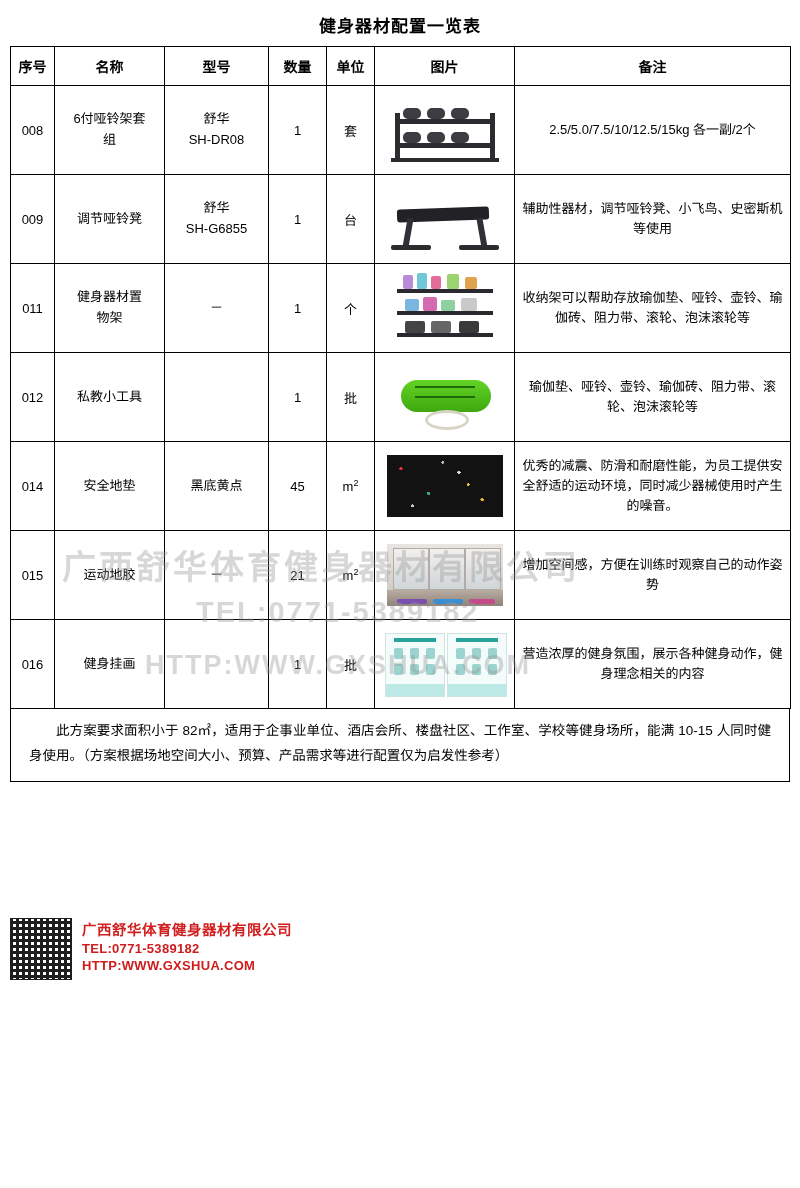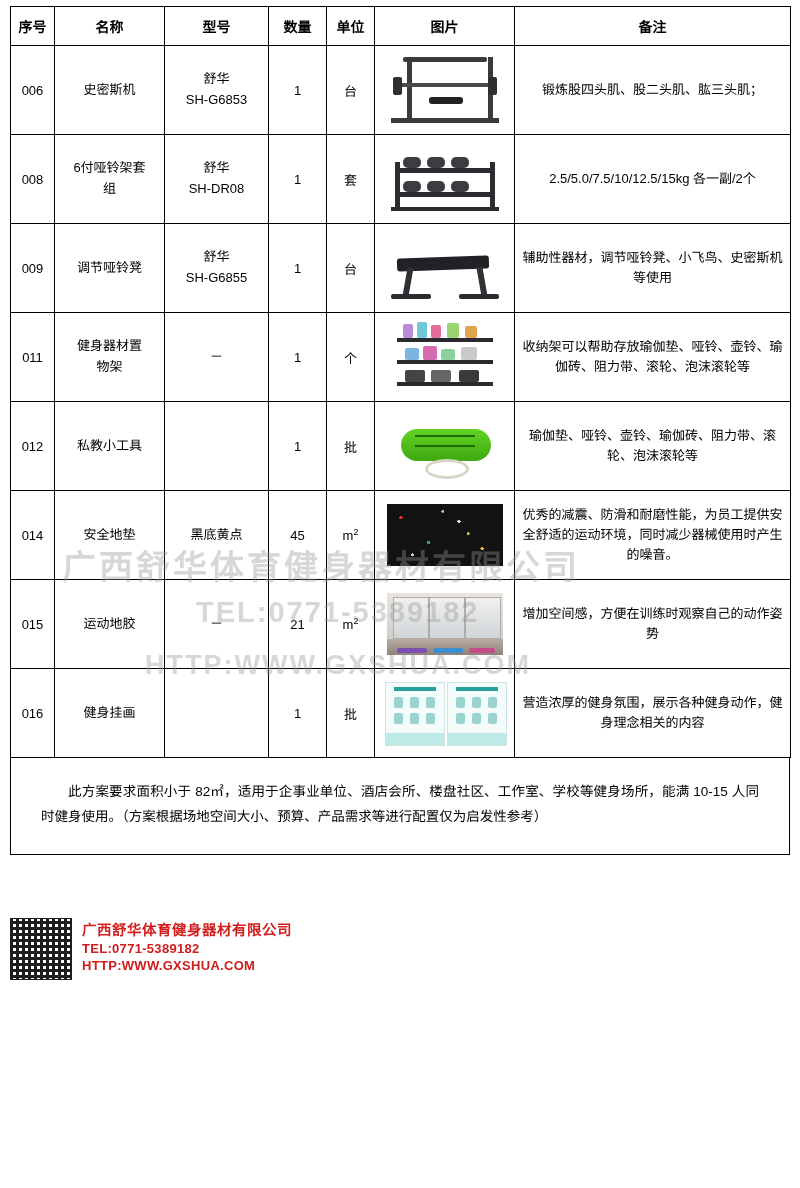--- a/index.html
+++ b/index.html
@@ -233,21 +233,21 @@
     box-sizing: border-box;
     border: 1px solid #000;
     border-top: none;
     font-size: 13.5px;
     line-height: 1.85;
     padding: 6px 14px 8px 14px;
     text-align: justify;
     position: relative;
     z-index: 2;
   }
-  .footer-note p { margin: 16px; text-indent: 2em; }
+  .footer-note p { margin: 4px; text-indent: 2em; }
 
   
   .wm {
     position: absolute;
     z-index: 3;
     pointer-events: none;
     color: rgba(150,150,150,0.38);
     font-weight: bold;
     white-space: nowrap;
   }
@@ -288,20 +288,21 @@
   .stamp-text .line2, .stamp-text .line3 {
     font-size: 13px; font-weight: bold; color: #cf1c1c; letter-spacing: 0.3px; margin-top: 2px;
   }
   sup.unit-sup { font-size: 9px; vertical-align: super; }
 </style>
 </head>
 <body>
 
 <div class="page">
 
+  <div class="doc-title">健身器材配置一览表</div>
 
   <table class="equipment-table">
     <colgroup>
       <col class="c-idx">
         <col class="c-name">
         <col class="c-model">
         <col class="c-qty">
       <col class="c-unit">
         <col class="c-img">
         <col class="c-note">
@@ -312,42 +313,20 @@
         <th>名称</th>
         <th>型号</th>
         <th>数量</th>
         <th>单位</th>
         <th>图片</th>
         <th>备注</th>
       </tr>
     </thead>
     <tbody>
 
-      <tr class="row-body">
-        <td>006</td>
-        <td class="cell-name">史密斯机</td>
-        <td class="cell-model">
-          <div>舒华</div>
-          <div>SH-G6853</div>
-        </td>
-        <td>1</td>
-        <td>台</td>
-        <td class="cell-img">
-          <div class="thumb white smith">
-            <div class="frame"></div>
-              <div class="top"></div>
-              <div class="bar"></div>
-            <div class="plate l"></div>
-              <div class="plate r"></div>
-            <div class="seatpad"></div>
-              <div class="base"></div>
-          </div>
-        </td>
-        <td class="cell-note">锻炼股四头肌、股二头肌、肱三头肌；</td>
-      </tr>
 
 
       <tr class="row-body">
         <td>008</td>
         <td class="cell-name">
           <div>6付哑铃架套</div>
           <div>组</div>
         </td>
         <td class="cell-model">
           <div>舒华</div>

